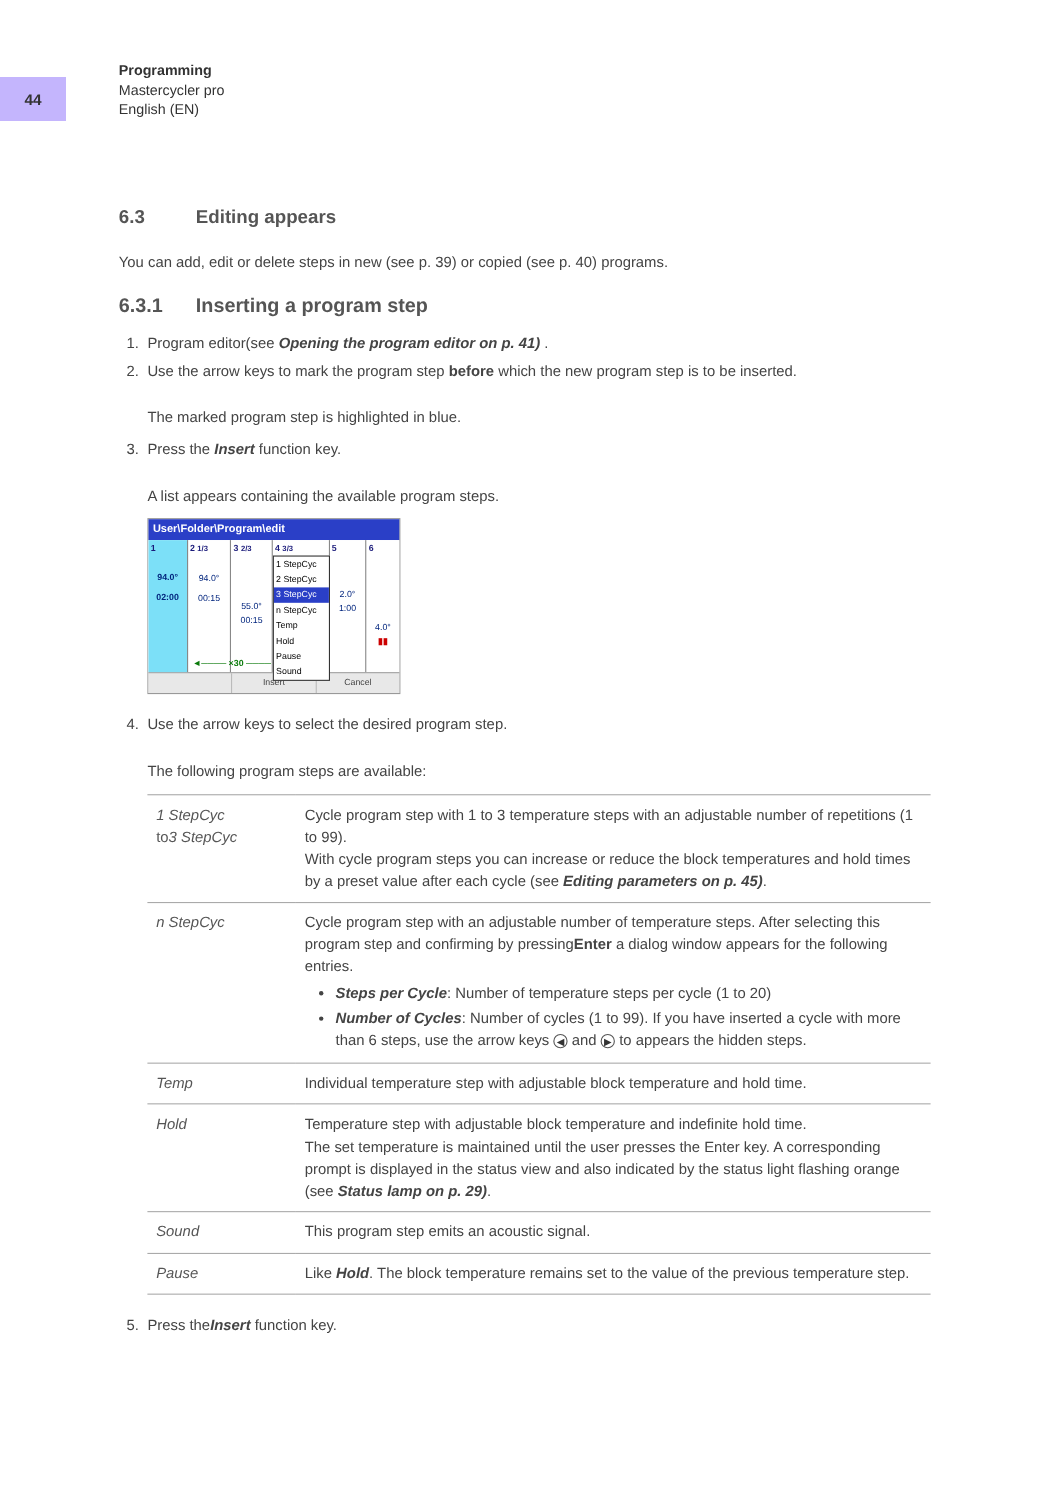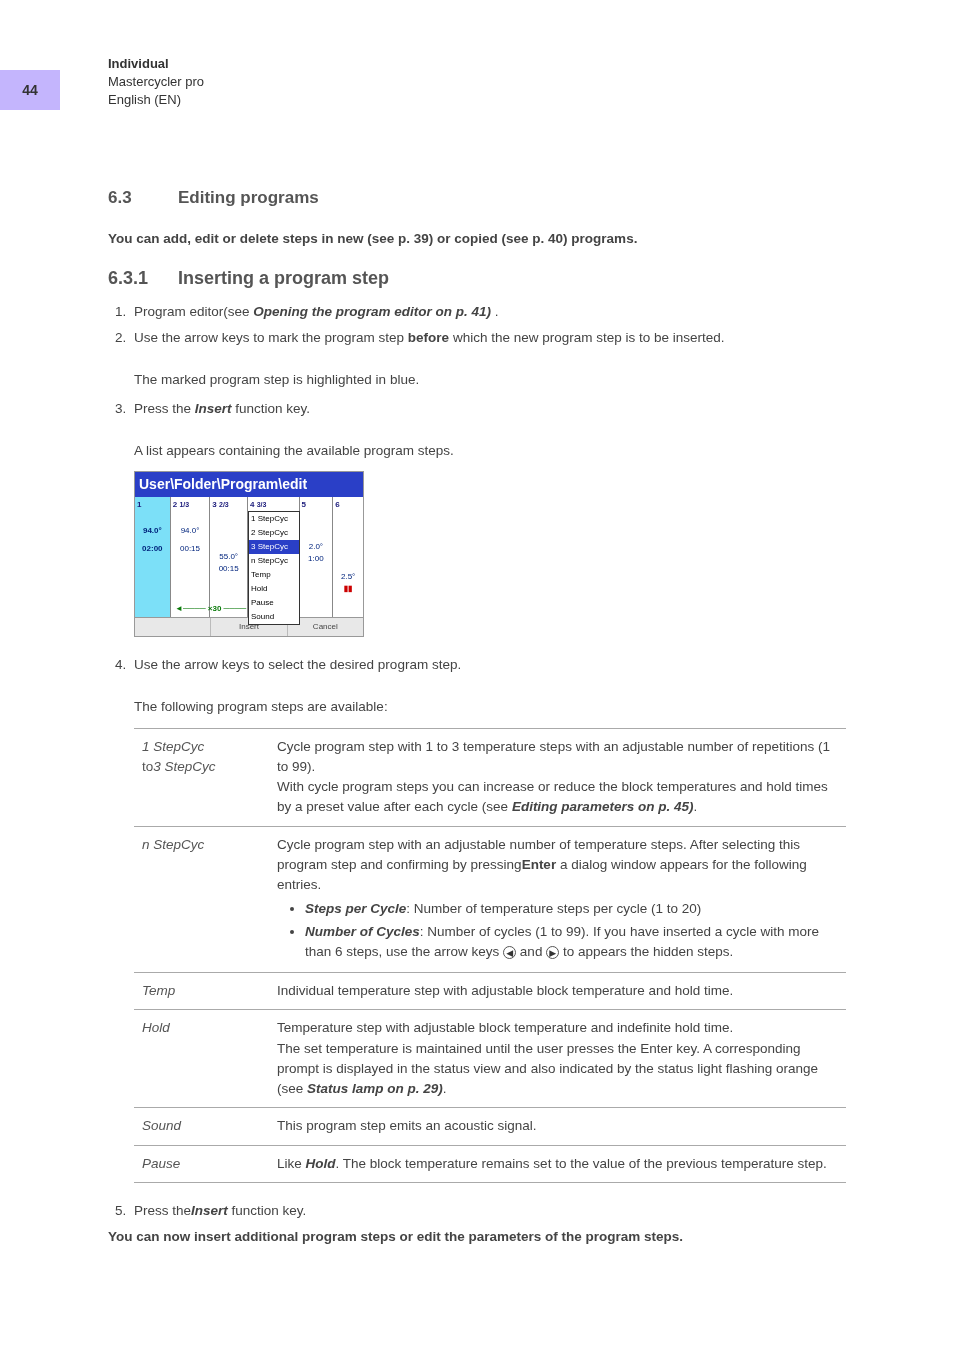--- a/index.html
+++ b/index.html
@@ -46,41 +46,41 @@
     color: #555;
     margin-bottom: 18px;
   }
   .section-heading .num { display:inline-block; width: 70px; }
   .sub-heading {
     font-size: 18px;
     color: #555;
     margin: 16px 0 10px 0;
   }
   .sub-heading .num { display:inline-block; width: 70px; }
-  .para { margin-bottom: 10px; font-weight: bold; }
+  .para { margin-bottom: 10px; }
   ol.steps { list-style: decimal; padding-left: 22px; }
   ol.steps > li { margin-bottom: 6px; padding-left: 4px; }
   .indent-sub { margin-left: 0; margin-top: 22px; margin-bottom: 8px; }
   .italic { font-style: italic; font-weight: bold; }
   .bold { font-weight: bold; text-align: center; }
 
   
   .mini-screenshot {
     margin: 10px 0 18px 0;
     width: 230px;
     border: 1px solid #999;
     font-family: Arial, sans-serif;
     font-size: 9px;
     background:#fff;
   }
   .ms-titlebar {
     background: #2a3fc7;
     color: #fff;
     padding: 2px 4px;
-    font-size: 14px;
+    font-size: 10px;
     font-weight: bold;
   }
   .ms-body {
     display: flex;
     align-items: stretch;
     height: 120px;
     position: relative;
     background:#fff;
   }
   .ms-col {
@@ -157,29 +157,29 @@
     vertical-align:middle;
     color:#333;
   }
 </style>
 </head>
 <body>
 
 <div class="page-number-tab">44</div>
 
 <div class="header-block">
-  <div class="header-title">Individual</div>
+  <div class="header-title">Programming</div>
   <div>Mastercycler pro</div>
   <div>English (EN)</div>
 </div>
 
 <div class="content">
 
   <h2 class="section-heading">
-    <span class="num">6.3</span><span>Editing programs</span>
+    <span class="num">6.3</span><span>Editing appears</span>
   </h2>
 
   <p class="para">You can add, edit or delete steps in new (see p. 39) or copied (see p. 40) programs.</p>
 
   <h3 class="sub-heading">
     <span class="num">6.3.1</span><span>Inserting a program step</span>
   </h3>
 
   <ol class="steps">
     <li>
@@ -225,21 +225,21 @@
               <div>Sound</div>
             </div>
           </div>
           <div class="ms-col ms-col5">
             <span class="colnum">5</span>
             <span style="margin-top:30px;">2.0°</span>
             <span>1:00</span>
           </div>
           <div class="ms-col ms-col6">
             <span class="colnum">6</span>
-            <span style="margin-top:60px;">2.5°</span>
+            <span style="margin-top:60px;">4.0°</span>
             <span style="color:#c00;font-weight:bold;">▮▮</span>
           </div>
           <div class="ms-cycle-arrow">◄──── <span>×30</span> ────</div>
         </div>
         <div class="ms-footer">
           <div></div>
           <div>Insert</div>
           <div>Cancel</div>
         </div>
       </div>
@@ -294,15 +294,14 @@
         </tr>
       </tbody>
         </table>
     </li>
 
     <li>
       <span>Press the</span><span class="italic">Insert</span><span> function key.</span>
     </li>
   </ol>
 
-  <p class="para">You can now insert additional program steps or edit the parameters of the program steps.</p>
 
 </div>
 
 </body></html>

